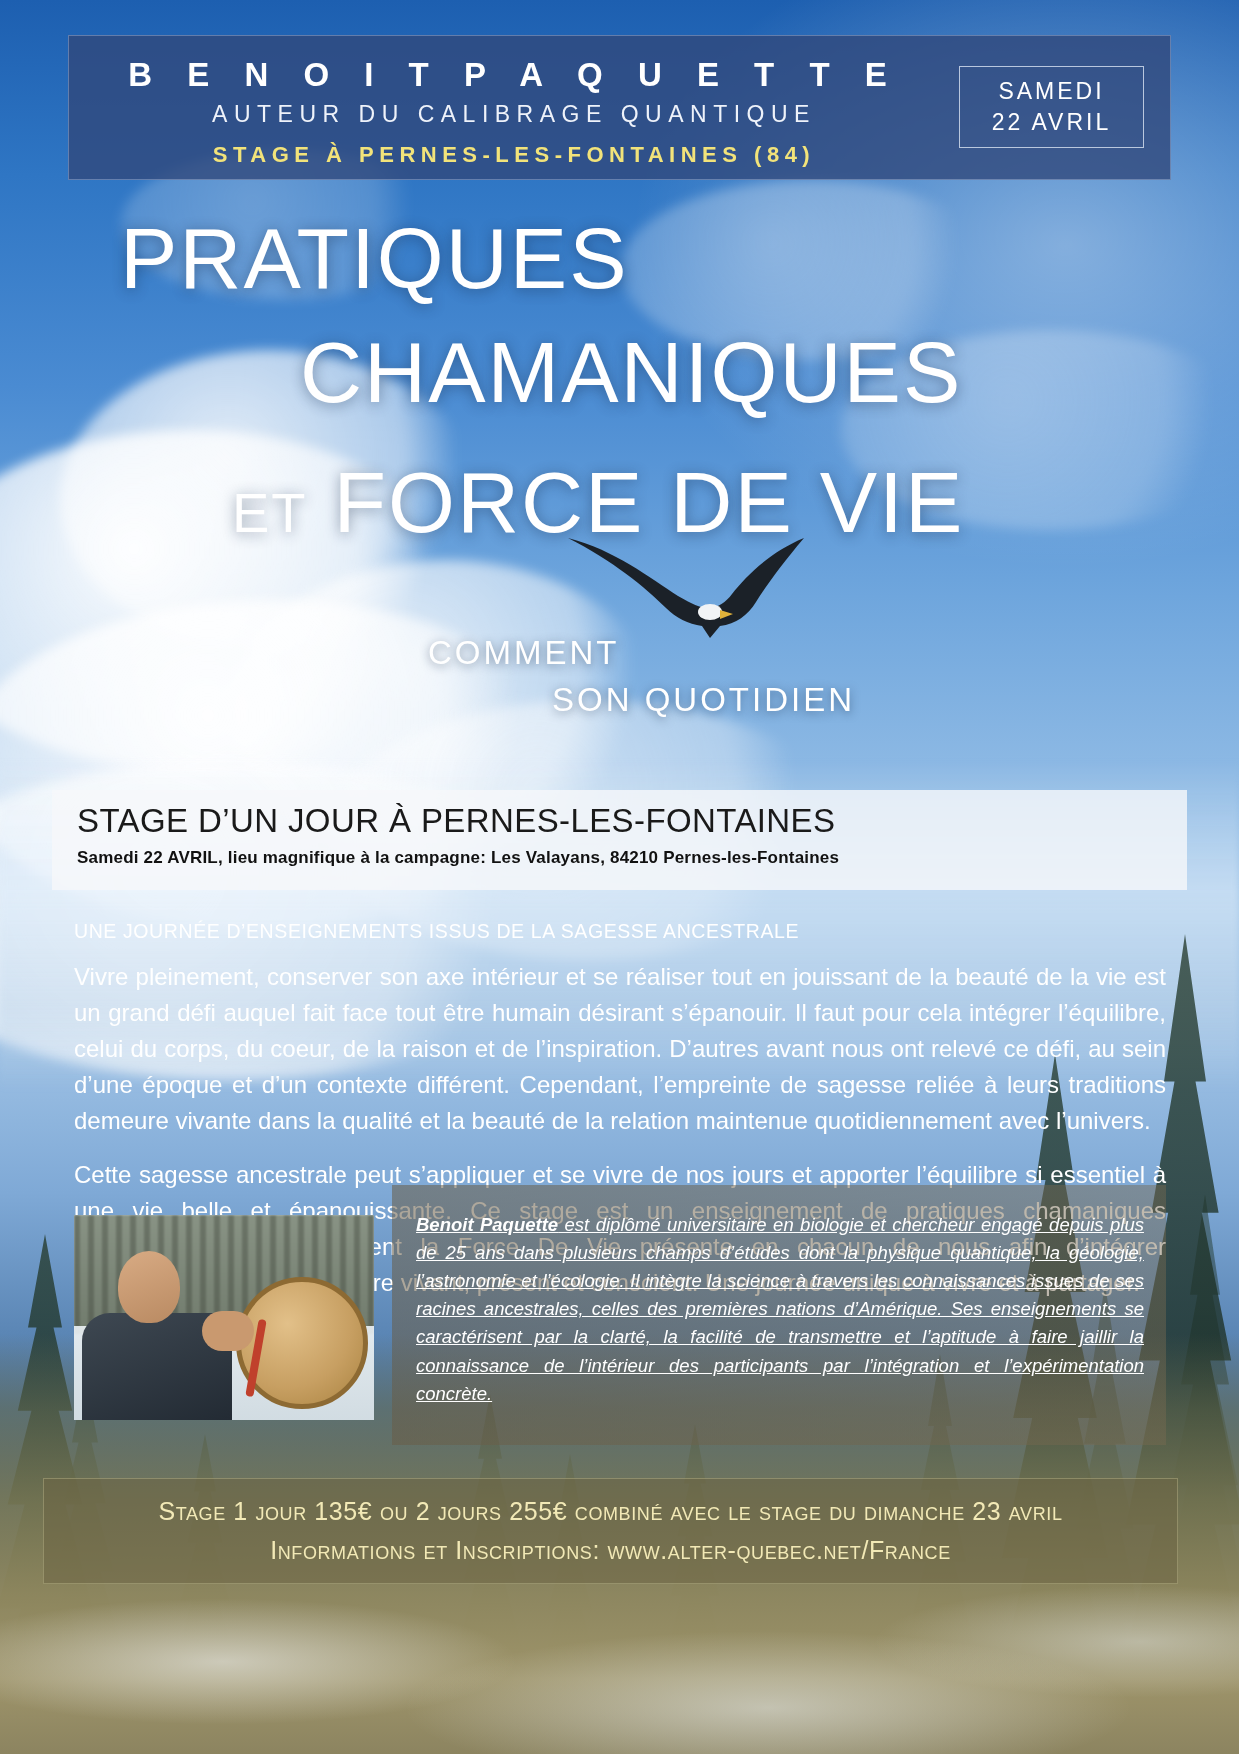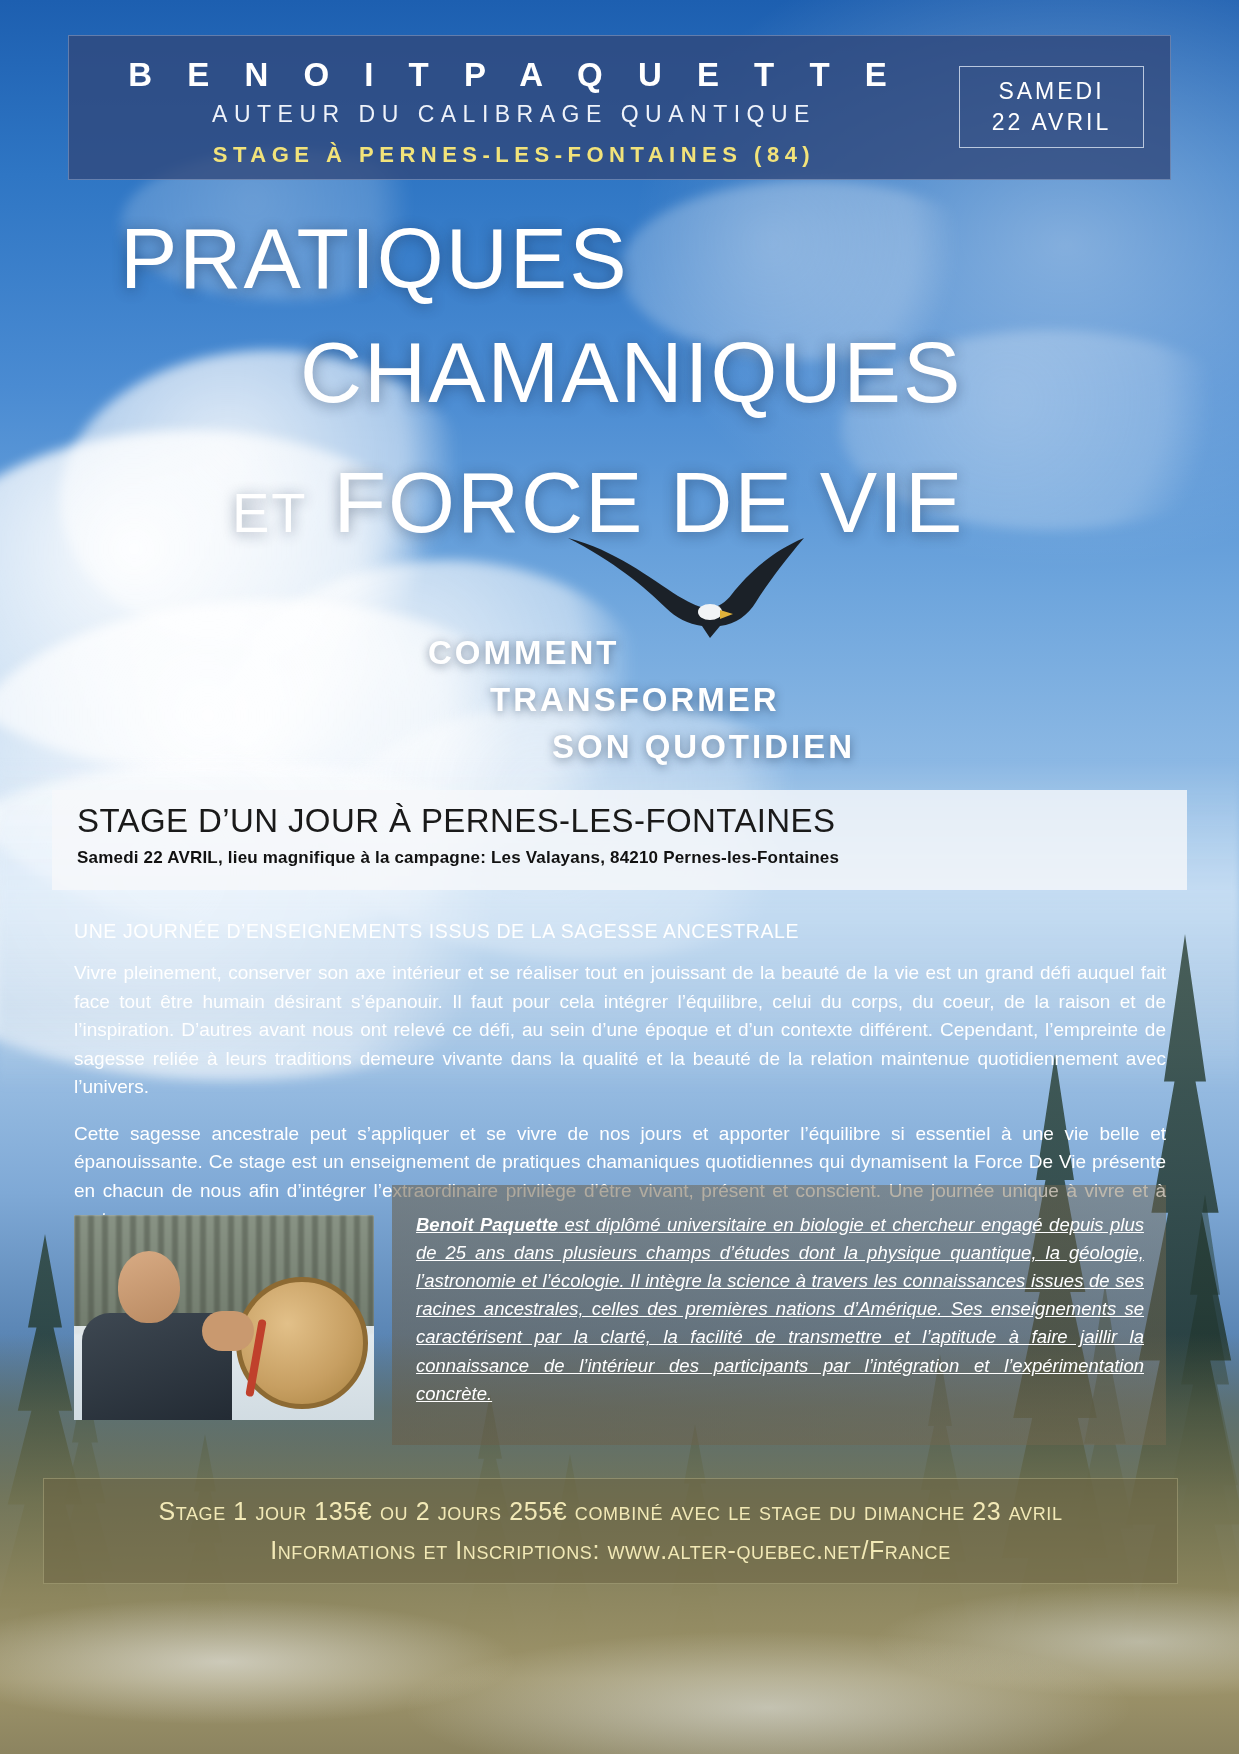--- a/index.html
+++ b/index.html
@@ -130,21 +130,21 @@
     text-shadow: 0 2px 14px rgba(20,40,70,0.45);
   }
   .title-line { font-weight: 300; line-height: 1.0; white-space: nowrap; }
   .tl1 { font-size: 86px; letter-spacing: 2px; padding-left: 120px; }
   .tl2 { font-size: 86px; letter-spacing: 2px; padding-left: 300px; margin-top: 28px; }
   .tl3 { font-size: 86px; letter-spacing: 2px; padding-left: 232px; margin-top: 44px; }
   .tl3 .small { font-size: 56px; letter-spacing: 2px; }
 
   .subtitle {
     position: absolute; left: 0; top: 630px; color: #ffffff;
-    font-size: 33px; font-weight: 700; letter-spacing: 3px; line-height: 1.42;
+    font-size: 33px; font-weight: 400; letter-spacing: 3px; line-height: 1.42;
     text-shadow: 0 2px 10px rgba(20,40,70,0.5);
   }
   .st1 { padding-left: 428px; }
   .st2 { padding-left: 490px; }
   .st3 { padding-left: 552px; }
 
   
   .banner {
     position: absolute; left: 52px; top: 790px; width: 1135px; height: 100px;
     background: rgba(246,248,250,0.80);
@@ -158,21 +158,21 @@
     font-size: 17px; font-weight: 700; color: #111; letter-spacing: 0.2px;
   }
 
   
   .body-wrap { position: absolute; left: 74px; top: 920px; width: 1092px; color: #ffffff; }
   .lead {
     font-size: 19.5px; font-weight: 400; letter-spacing: 0.6px; color: #ffffff;
     margin-bottom: 16px;
   }
   .para {
-    font-size: 19px; line-height: 1.5; text-align: justify; color: #ffffff;
+    font-size: 24px; line-height: 1.5; text-align: justify; color: #ffffff;
     margin-bottom: 18px;
   }
   .para.center-last { text-align: justify; }
 
   
   .bio-zone { position: absolute; left: 74px; top: 1185px; width: 1092px; height: 260px; }
   .photo {
     position: absolute; left: 0; top: 30px; width: 300px; height: 205px;
     overflow: hidden; background: #2a3540;
   }
@@ -296,21 +296,20 @@
   </div>
 
   <div class="title-block">
     <div class="title-line tl1">PRATIQUES</div>
     <div class="title-line tl2">CHAMANIQUES</div>
     <div class="title-line tl3"><span class="small">ET</span> <span>FORCE DE VIE</span></div>
   </div>
 
   <div class="subtitle">
     <div class="st1">COMMENT</div>
-    <div class="st2">TRANSFORMER</div>
     <div class="st3">SON QUOTIDIEN</div>
   </div>
 
   <div class="banner">
     <div class="banner-title">STAGE D’UN JOUR À PERNES-LES-FONTAINES</div>
     <div class="banner-sub">Samedi 22 AVRIL, lieu magnifique à la campagne: Les Valayans, 84210 Pernes-les-Fontaines</div>
   </div>
 
   <div class="body-wrap">
     <div class="lead">UNE JOURNÉE D’ENSEIGNEMENTS ISSUS DE LA SAGESSE ANCESTRALE</div>

